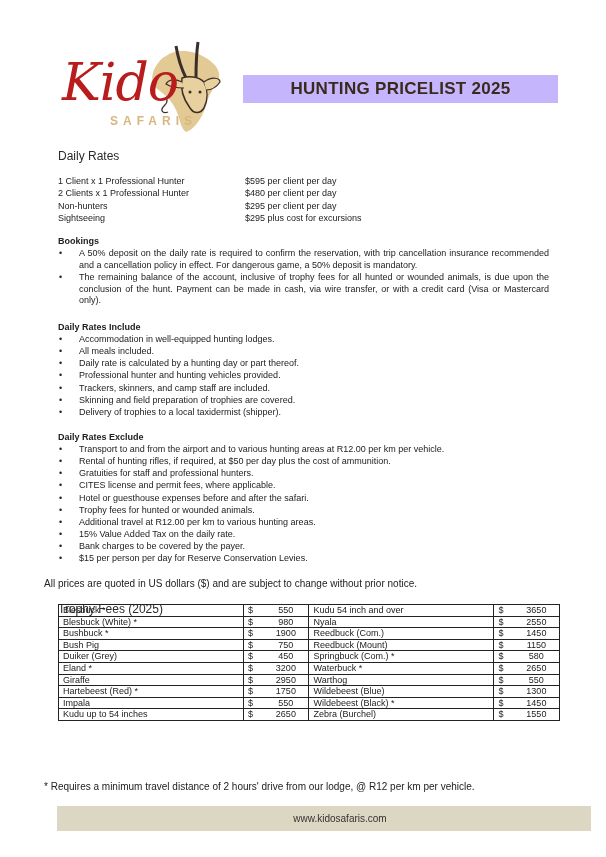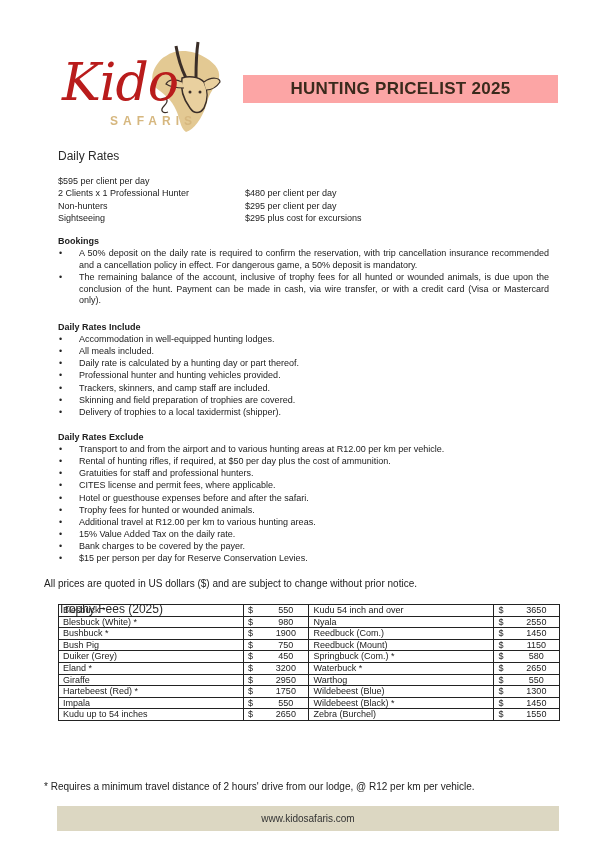--- a/index.html
+++ b/index.html
@@ -1,38 +1,38 @@
 <!DOCTYPE html>
 <html><head>
 <meta charset="utf-8">
 <style>
   html, body { margin:0; padding:0; background:#fff; }
   body { width:606px; height:857px; position:relative; font-family:"Liberation Sans", sans-serif; color:#222; overflow:hidden; }
   .logo { position:absolute; left:52px; top:36px; width:180px; height:100px; }
   .logo-text { position:absolute; left:10px; top:16px; font-family:"DejaVu Serif", serif; font-size:52px; color:#b91c1c; letter-spacing:-1px; font-style:italic; }
   .logo-sub { position:absolute; left:58px; top:78px; font-family:"Liberation Sans", sans-serif; font-size:12px; color:#d6b77f; letter-spacing:5px; font-weight:bold; }
   .logo-svg { position:absolute; left:94px; top:2px; }
-  .title-band { position:absolute; left:243px; top:75px; width:315px; height:28px; background:#fca5a5; display:flex; align-items:center; justify-content:center; }
+  .title-band { position:absolute; left:243px; top:75px; width:315px; height:28px; background:#c4b5fd; display:flex; align-items:center; justify-content:center; }
   .title-band span { font-size:17px; font-weight:bold; color:#3a2a1c; letter-spacing:0.3px; }
   .h2 { position:absolute; left:58px; font-size:12px; color:#2b2b2b; }
   .rates { position:absolute; left:58px; top:175px; font-size:9px; line-height:12.3px; }
   .rates .row { display:flex; }
   .rates .k { width:187px; }
   .sec { position:absolute; left:58px; width:491px; font-size:9px; line-height:11.8px; }
   .sec .hd { font-weight:bold; }
   .sec ul { list-style:none; margin:0; padding:0; }
   .sec li { position:relative; padding-left:21px; text-align:justify; margin-bottom:0.4px; }
   .sec li::before { content:"\2022"; position:absolute; left:1px; top:0; }
   .note { position:absolute; left:44px; font-size:10px; }
   table.fees { position:absolute; left:58px; top:604px; width:502px; border-collapse:collapse; font-size:9px; }
   table.fees td { border:1px solid #222; padding:0 4px; height:10.6px; line-height:10.6px; }
   table.fees td.cur { border-right:none; width:10px; }
   table.fees td.amt { border-left:none; text-align:center; width:34px; }
   table.fees td.nm { width:163px; }
-  .footer { position:absolute; left:57px; top:806px; width:502px; height:25px; background:#dcd7c2; display:flex; align-items:center; justify-content:center; font-size:10px; color:#333; }
+  .footer { position:absolute; left:57px; top:806px; width:502px; height:25px; background:#dcd7c2; display:flex; align-items:center; justify-content:center; font-size:10px; color:#333;padding-left:32px; }
 </style>
 </head>
 <body>
 
 <div class="logo">
   <svg class="logo-svg" width="80" height="96" viewBox="0 0 80 96">
     <path d="M20 18 C30 10 48 12 60 20 C70 26 76 34 72 44 C66 52 62 58 60 68 C56 80 48 92 40 94 C34 90 34 80 30 72 C26 62 18 56 10 50 C4 44 6 34 10 28 C14 22 16 20 20 18 Z" fill="#e3c993"></path>
     <path d="M30 8 C32 20 36 32 40 40" stroke="#3a2e28" stroke-width="3" fill="none"></path>
     <path d="M52 4 C50 18 50 30 50 40" stroke="#3a2e28" stroke-width="3" fill="none"></path>
     <path d="M36 40 C42 38 52 38 58 44 C62 52 62 62 58 70 C54 76 48 76 44 70 C38 62 34 52 36 40 Z" fill="#e9d09f" stroke="#3a2e28" stroke-width="1.5"></path>
@@ -46,20 +46,21 @@
   <span class="logo-sub">SAFARIS</span>
 </div>
 
 <div class="title-band">
   <span>HUNTING PRICELIST 2025</span>
 </div>
 
 <div class="h2" style="top:149px;">Daily Rates</div>
 <div class="rates">
   <div class="row">
+      <span class="k">1 Client x 1 Professional Hunter</span>
       <span>$595 per client per day</span>
     </div>
   <div class="row">
       <span class="k">2 Clients x 1 Professional Hunter</span>
       <span>$480 per client per day</span>
     </div>
   <div class="row">
       <span class="k">Non-hunters</span>
       <span>$295 per client per day</span>
     </div>

